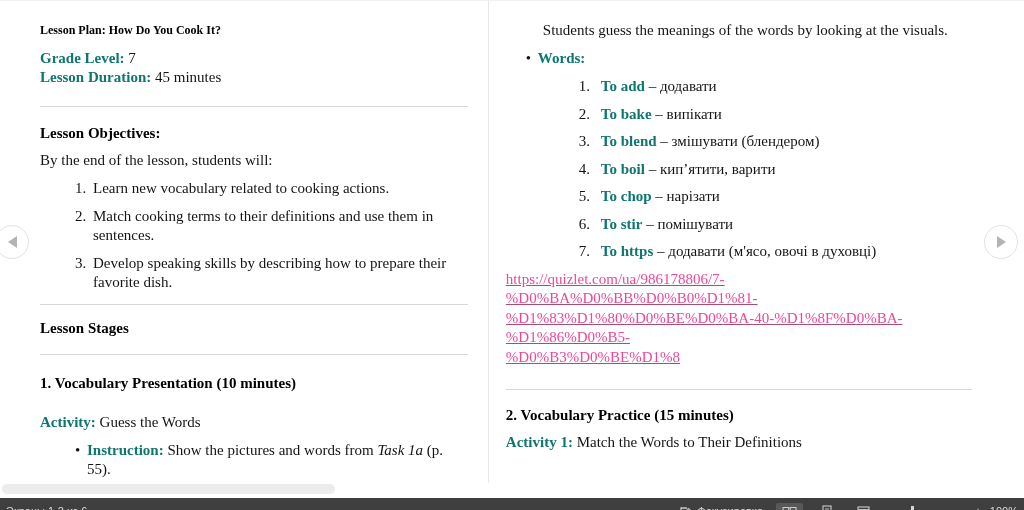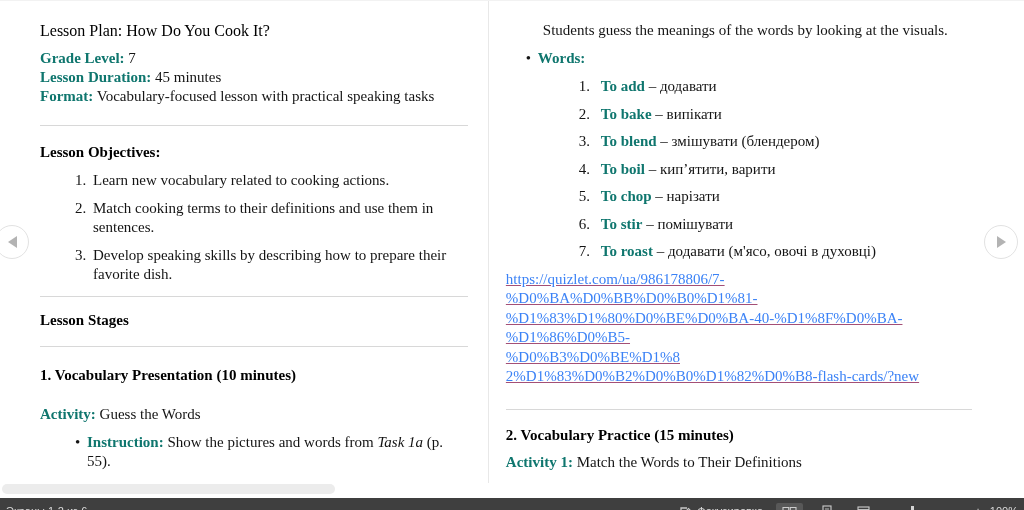--- a/index.html
+++ b/index.html
@@ -5,21 +5,21 @@
   * { margin:0; padding:0; box-sizing:border-box; }
   html,body { width:1024px; height:510px; overflow:hidden; background:#fff; }
   body { font-family:"Liberation Serif","DejaVu Serif",serif; color:#141414; }
   .app { position:relative; width:1024px; height:510px; overflow:hidden; background:#fff; border-top:1px solid #f2f2f2; }
 
   .pages { display:flex; width:1024px; height:482px; }
   .page { height:100%; overflow:hidden; }
   .page.left  { width:507px; padding:20px 20px 0 40px; }
   .page.right { width:557px; border-left:1px solid #e8e8e8; padding:20px 52px 0 17px; }
 
-  .title { font-size:16px; font-weight:normal; line-height:19px; color:#000; margin:0 0 9px 0; }
+  .title { font-size:12px; font-weight:bold; line-height:19px; color:#000; margin:0 0 9px 0; }
   .meta-line { font-size:15px; line-height:19px; }
   b, .bold { color:#0f766e; font-weight:bold; }
   hr { border:none; border-top:1px solid #d8d8d8; height:0; }
   .hr1 { margin-top:19px; }
   .hr2 { margin-top:12px; }
   .hr3 { margin-top:16px; }
   .hr-r { margin-top:22px; }
 
   .h2 { font-size:15px; font-weight:bold; line-height:19px; margin-top:17px; color:#000; }
   .intro { font-size:15px; line-height:19px; margin-top:8px; }
@@ -33,21 +33,21 @@
   .bullet-row .dot { flex:none; width:12px; }
   .it { font-style:italic; }
 
   .r-intro { font-size:15px; line-height:19px; margin-left:37px; }
   .words-row { display:flex; font-size:15px; line-height:19px; margin:9px 0 0 20px; }
   .words-row .dot { flex:none; width:12px; }
   .wl { margin:9px 0 0 73px; font-size:15px; }
   .wli { display:flex; line-height:19px; margin-bottom:8.5px; }
   .wli .num { flex:none; width:22px; }
   .quizlet-link { display:block; margin-top:3px; font-size:15px; line-height:19.5px;
-                  color:#3b82f6; text-decoration:underline; text-decoration-color:#a34f76; }
+                  color:#ec4899; text-decoration:underline; text-decoration-color:#a34f76; }
   .link-line { display:block; white-space:nowrap; }
   .activity1 { font-size:15px; line-height:19px; margin-top:8px; }
   .h4r { margin-top:16px; }
 
   .nav-btn { position:absolute; top:224px; width:34px; height:34px; border-radius:50%;
              background:#fff; border:1px solid #e2e2e2; display:flex; align-items:center;
              justify-content:center; cursor:pointer; }
   .nav-prev { left:-5px; }
   .nav-next { left:984px; }
   .tri { width:0; height:0; }
@@ -79,27 +79,25 @@
 
     <section class="page left">
       <div class="title">Lesson Plan: How Do You Cook It?</div>
 
       <div class="meta-line">
         <b>Grade Level:</b><span> 7</span>
       </div>
       <div class="meta-line">
         <b>Lesson Duration:</b><span> 45 minutes</span>
       </div>
-      <div class="meta-line">
-        <b>Format:</b><span> Vocabulary-focused lesson with practical speaking tasks</span>
-      </div>
 
       <hr class="hr1">
 
       <div class="h2">Lesson Objectives:</div>
+      <div class="intro">By the end of the lesson, students will:</div>
       <div class="ol" id="objectives-list">
           <div class="oli">
             <span class="num">1.</span>
             <span class="txt">Learn new vocabulary related to cooking actions.</span>
           </div>
           <div class="oli">
             <span class="num">2.</span>
             <span class="txt">Match cooking terms to their definitions and use them in sentences.</span>
           </div>
           <div class="oli">
@@ -150,31 +148,30 @@
           <div class="wli">
             <span class="num">5.</span>
             <span class="txt"><b class="bold">To chop</b><span> – нарізати</span></span>
           </div>
           <div class="wli">
             <span class="num">6.</span>
             <span class="txt"><b class="bold">To stir</b><span> – помішувати</span></span>
           </div>
           <div class="wli">
             <span class="num">7.</span>
-            <span class="txt"><b class="bold">To roast</b><span> – додавати (м'ясо, овочі в духовці)</span></span>
+            <span class="txt"><b class="bold">To https</b><span> – додавати (м'ясо, овочі в духовці)</span></span>
           </div>
         </div>
 
       <a class="quizlet-link" id="quizlet-link" href="#">
           <span class="link-line">https://quizlet.com/ua/986178806/7-</span>
           <span class="link-line">%D0%BA%D0%BB%D0%B0%D1%81-</span>
           <span class="link-line">%D1%83%D1%80%D0%BE%D0%BA-40-%D1%8F%D0%BA-</span>
           <span class="link-line">%D1%86%D0%B5-</span>
           <span class="link-line">%D0%B3%D0%BE%D1%8</span>
-          <span class="link-line">2%D1%83%D0%B2%D0%B0%D1%82%D0%B8-flash-cards/?new</span>
         </a>
 
       <hr class="hr-r">
 
       <div class="h4 h4r">2. Vocabulary Practice (15 minutes)</div>
       <div class="activity1">
         <b>Activity 1:</b><span> Match the Words to Their Definitions</span>
       </div>
     </section>
   </div>

